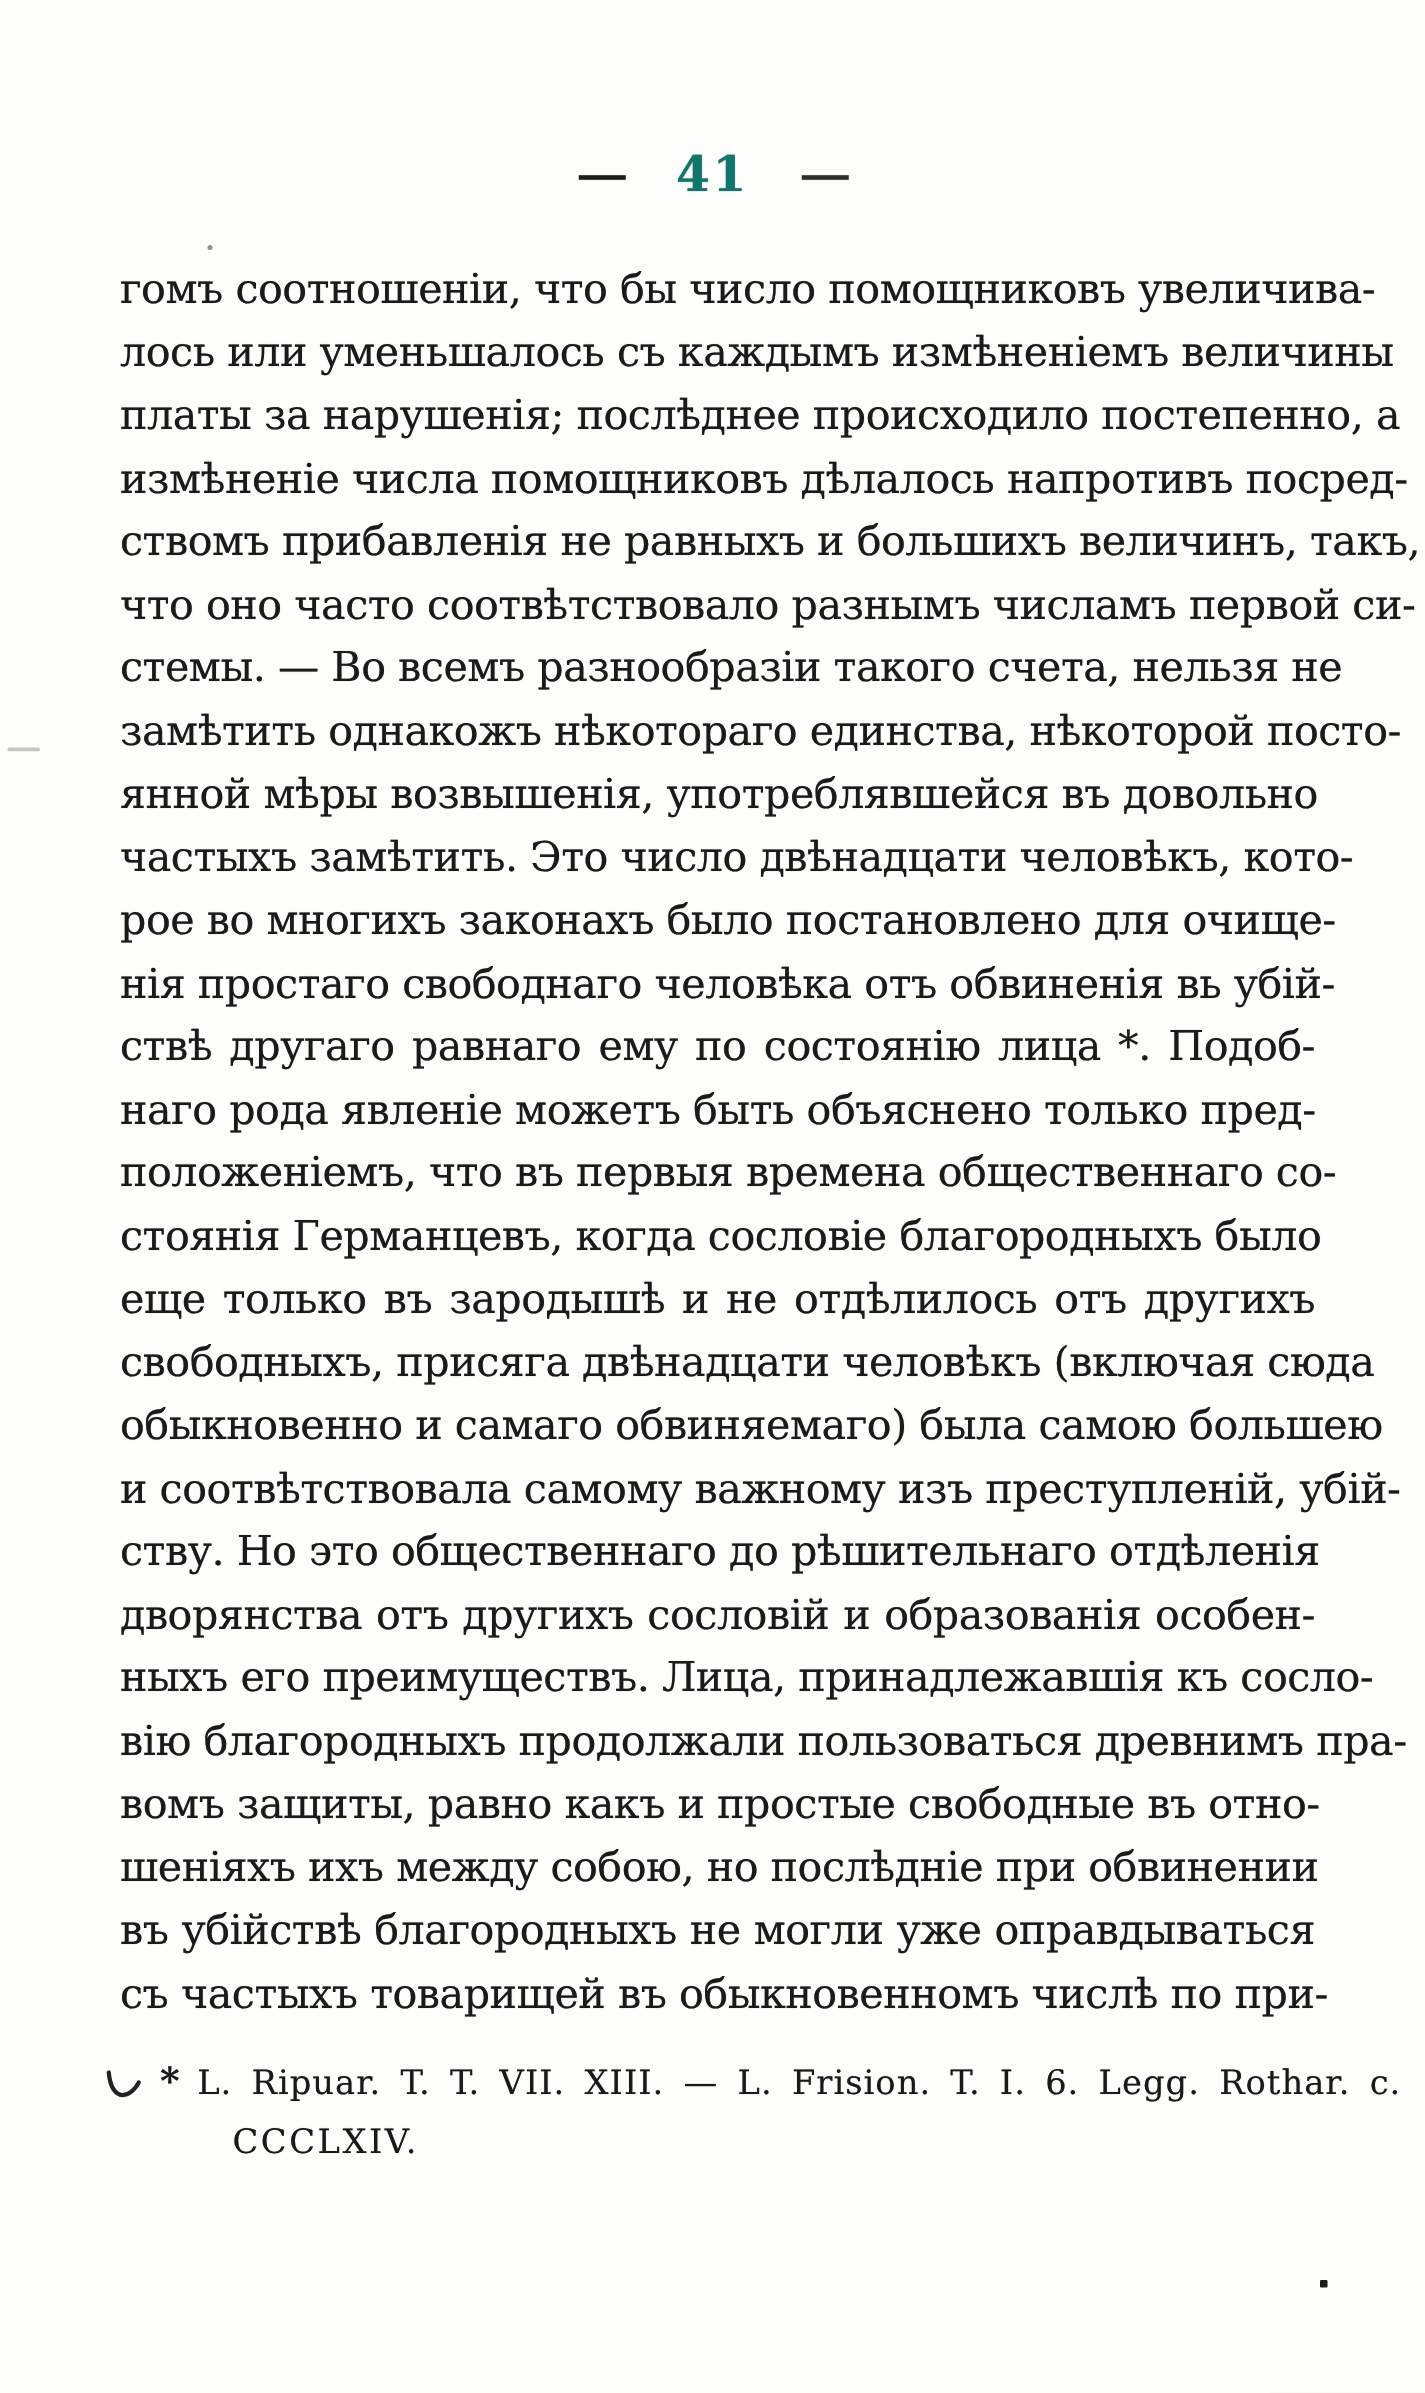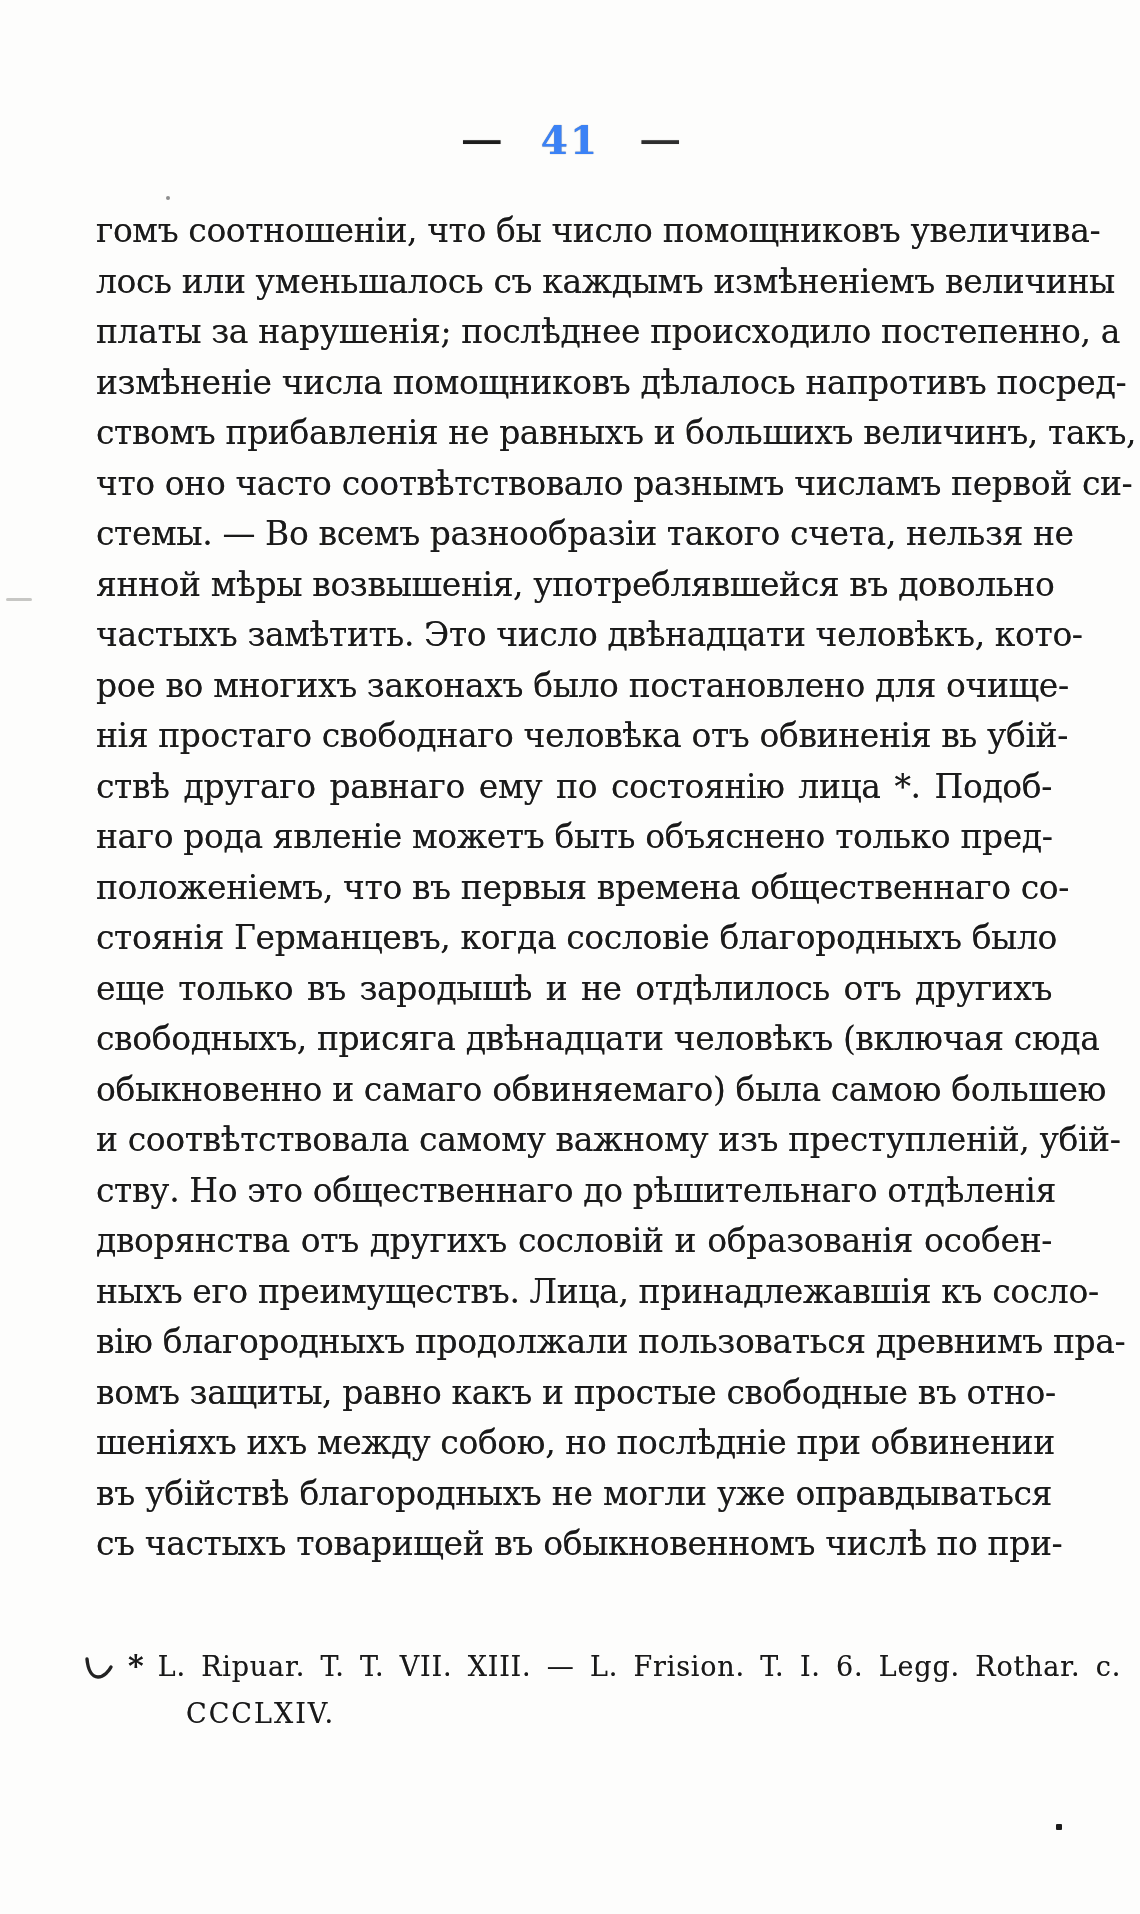--- a/index.html
+++ b/index.html
@@ -24,21 +24,21 @@
   .hdash{
     font-size:42px;line-height:44px;font-weight:700;
     transform:scaleY(.75);
     letter-spacing:-2px;
     color:#1d1d1d;
     text-shadow:0 0 1px rgba(0,0,0,.45);
   }
   .hdash.right{opacity:.92;}
   .page-num{
     font-size:39px;line-height:44px;font-weight:700;
-    color:#3b82f6;
+    color:#0f766e;
     text-shadow:0 0 1px rgba(0,0,0,.5);
     letter-spacing:2px;
   }
   
   .text-block{
     position:absolute;
     left:96px;top:206px;width:956px;
   }
   .tline{
     height:50.5px;line-height:50.5px;
@@ -104,20 +104,21 @@
 
   <div class="text-block">
 
   <div class="tline">гомъ соотношеніи, что бы число помощниковъ увеличива-</div>
       <div class="tline">лось или уменьшалось съ каждымъ измѣненіемъ величины</div>
       <div class="tline">платы за нарушенія; послѣднее происходило постепенно, а</div>
       <div class="tline">измѣненіе числа помощниковъ дѣлалось напротивъ посред-</div>
       <div class="tline">ствомъ прибавленія не равныхъ и большихъ величинъ, такъ,</div>
       <div class="tline">что оно часто соотвѣтствовало разнымъ числамъ первой си-</div>
       <div class="tline">стемы. — Во всемъ разнообразіи такого счета, нельзя не</div>
+      <div class="tline">замѣтить однакожъ нѣкотораго единства, нѣкоторой посто-</div>
       <div class="tline">янной мѣры возвышенія, употреблявшейся въ довольно</div>
       <div class="tline">частыхъ замѣтить. Это число двѣнадцати человѣкъ, кото-</div>
       <div class="tline">рое во многихъ законахъ было постановлено для очище-</div>
       <div class="tline">нія простаго свободнаго человѣка отъ обвиненія вь убій-</div>
       <div class="tline">ствѣ другаго равнаго ему по состоянію лица *. Подоб-</div>
       <div class="tline">наго рода явленіе можетъ быть объяснено только пред-</div>
       <div class="tline">положеніемъ, что въ первыя времена общественнаго со-</div>
       <div class="tline">стоянія Германцевъ, когда сословіе благородныхъ было</div>
       <div class="tline">еще только въ зародышѣ и не отдѣлилось отъ другихъ</div>
       <div class="tline">свободныхъ, присяга двѣнадцати человѣкъ (включая сюда</div>

